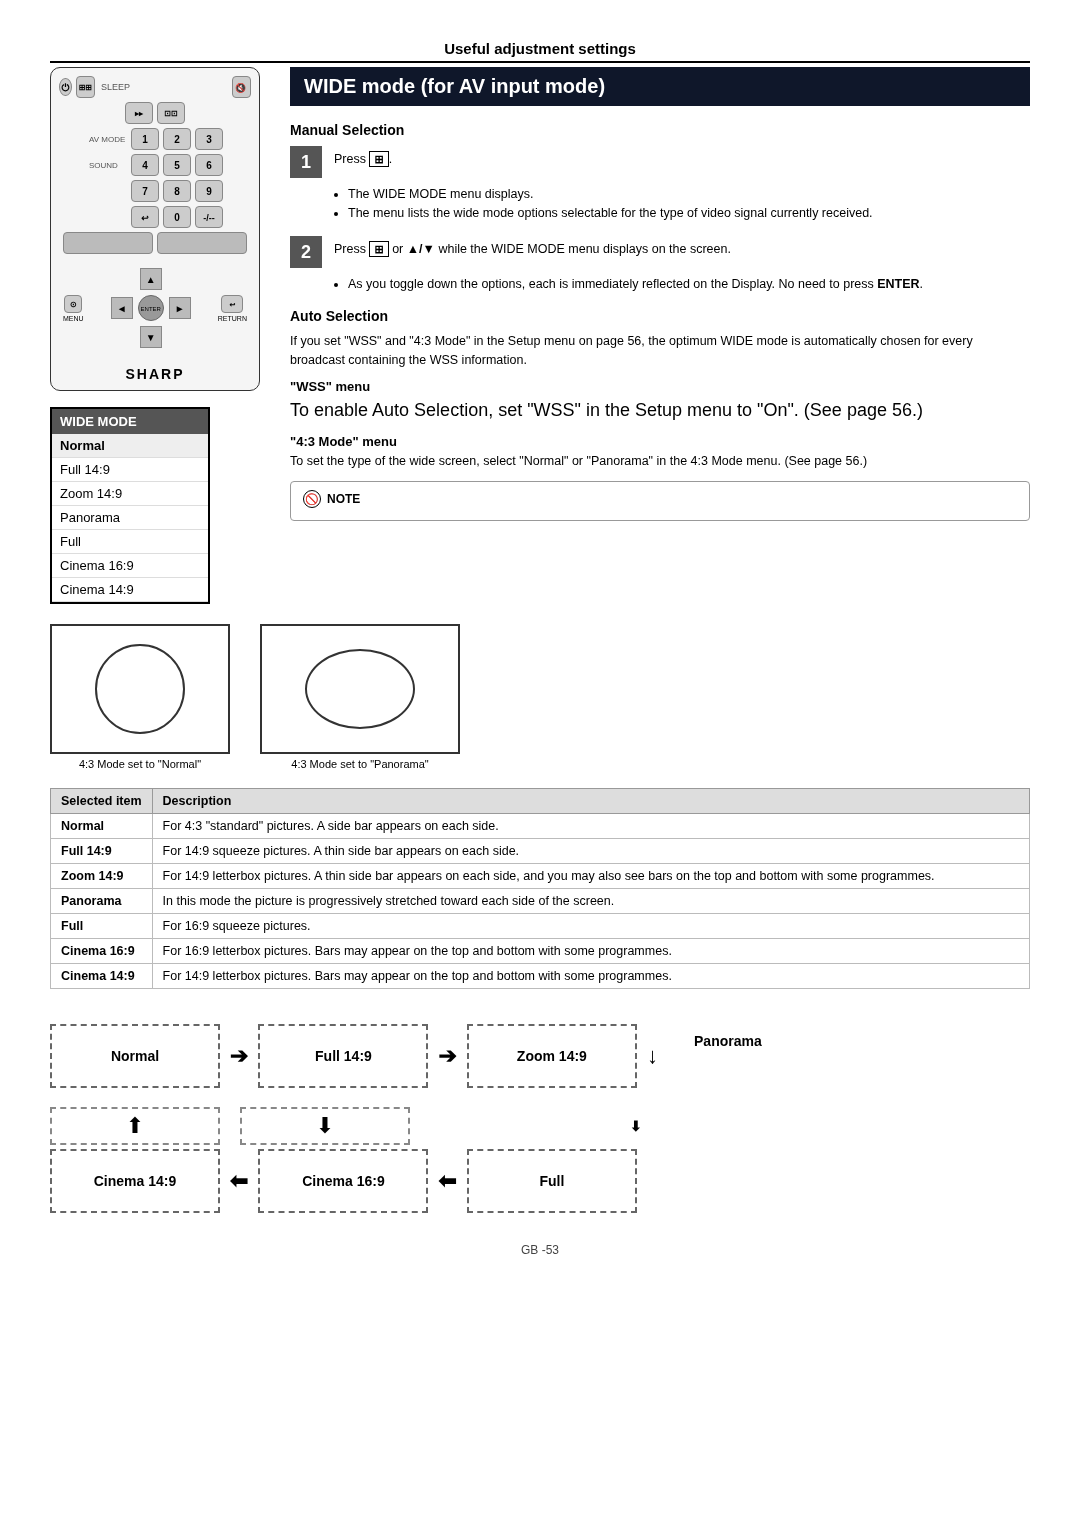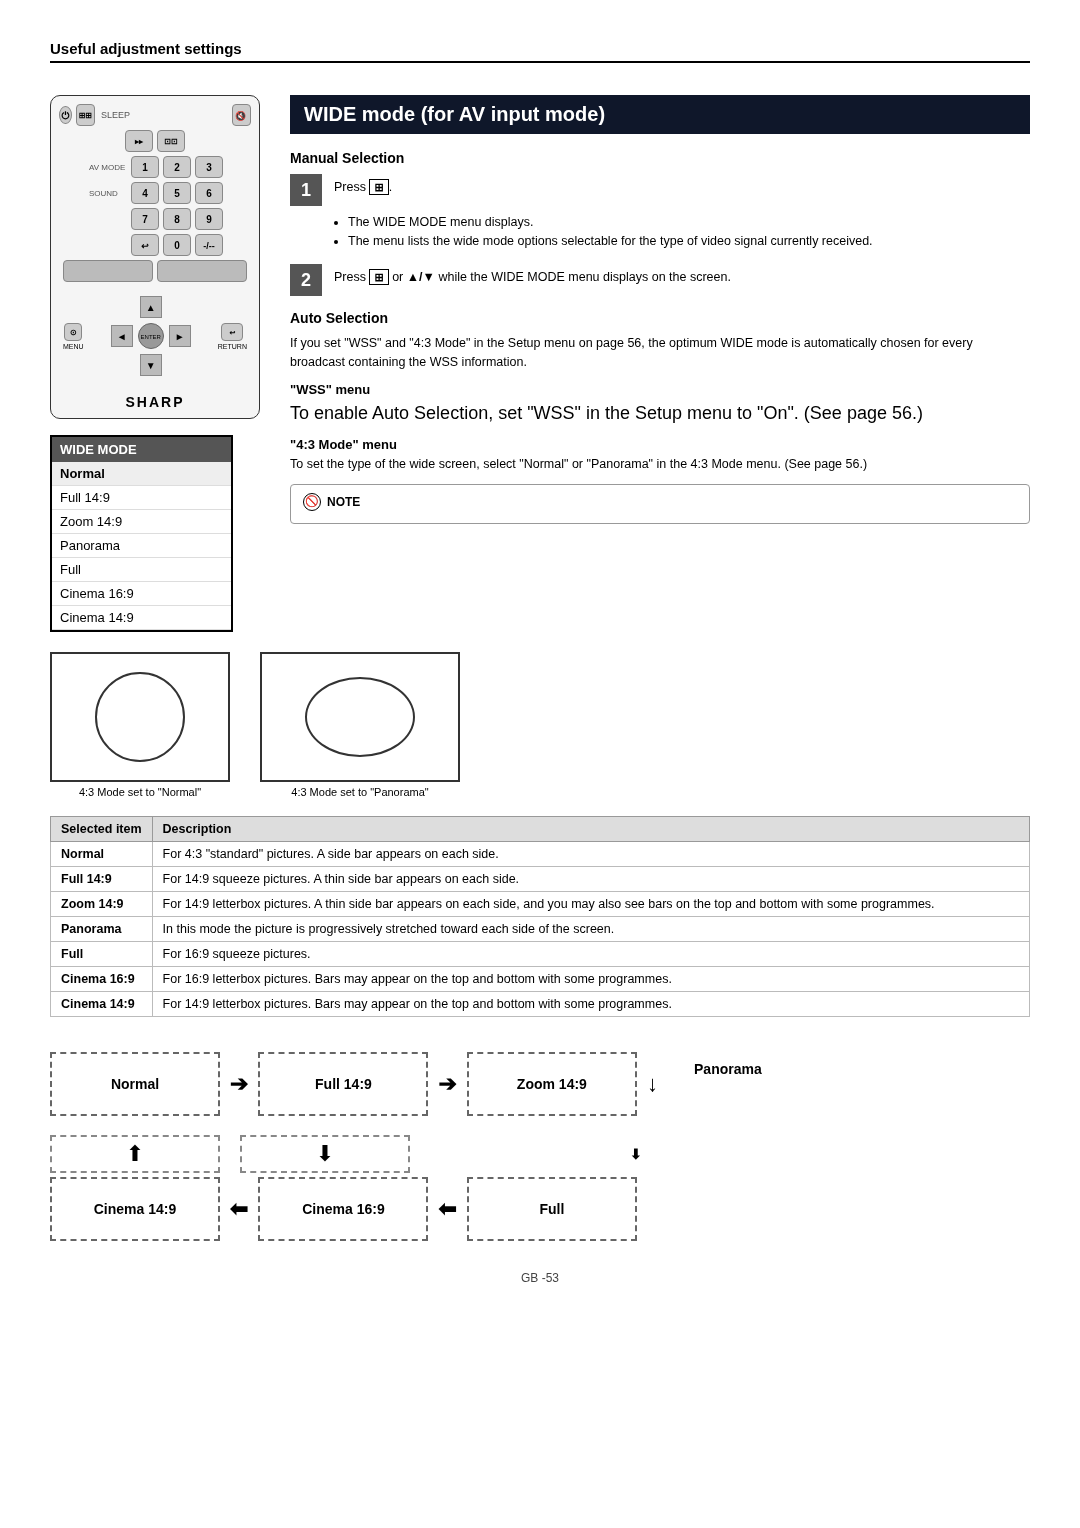--- a/index.html
+++ b/index.html
@@ -12,21 +12,22 @@
       min-height: 1528px;
       padding: 40px 50px;
     }
 
     
     .section-title {
       font-size: 15px;
       font-weight: bold;
       border-bottom: 2px solid #000;
       padding-bottom: 4px;
-      margin-bottom: 32px;
+      margin-bottom: 4px;
+      text-align: center;
     }
 
     
     .top-area {
       display: flex;
       gap: 20px;
       margin-bottom: 20px;
     }
 
     
@@ -126,21 +127,21 @@
     .sharp-logo {
       font-size: 14px;
       font-weight: bold;
       letter-spacing: 2px;
       margin-top: 4px;
     }
 
     
     .wide-mode-menu {
       border: 2px solid #000;
-      width: 183px;
+      width: 160px;
       min-height: 180px;
     }
 
     .wide-mode-header {
       background: #555;
       color: #fff;
       font-weight: bold;
       font-size: 13px;
       padding: 5px 8px;
     }
@@ -415,20 +416,23 @@
           <li>The WIDE MODE menu displays.</li>
           <li>The menu lists the wide mode options selectable for the type of video signal currently received.</li>
         </ul>
       </div>
     </div>
 
     <div class="step-row">
       <div class="step-num">2</div>
       <div class="step-text">
         Press <span style="font-weight:bold;border:1.5px solid #000;padding:1px 4px;font-size:11px;">⊞</span> or <strong>▲/▼</strong> while the WIDE MODE menu displays on the screen.
+        <ul>
+          <li>As you toggle down the options, each is immediately reflected on the Display. No need to press <strong>ENTER</strong>.</li>
+        </ul>
       </div>
     </div>
 
     <div class="auto-section">
       <div class="subsection-title">Auto Selection</div>
       <p style="font-size:12.5px;line-height:1.5;">If you set "WSS" and "4:3 Mode" in the Setup menu on page 56, the optimum WIDE mode is automatically chosen for every broadcast containing the WSS information.</p>
 
       <div class="subsub-title">"WSS" menu</div>
       <p style="font-size:18px;line-height:1.5;">To enable Auto Selection, set "WSS" in the Setup menu to "On". (See page 56.)</p>
 

